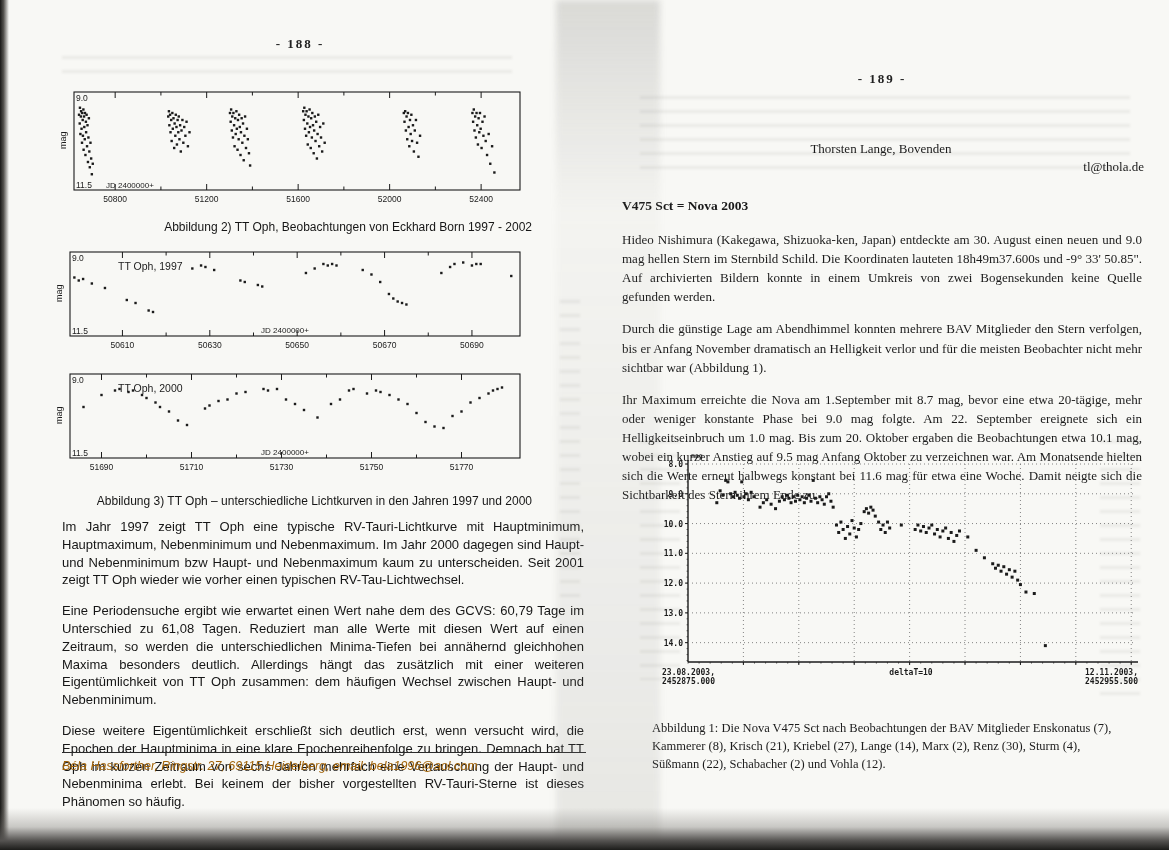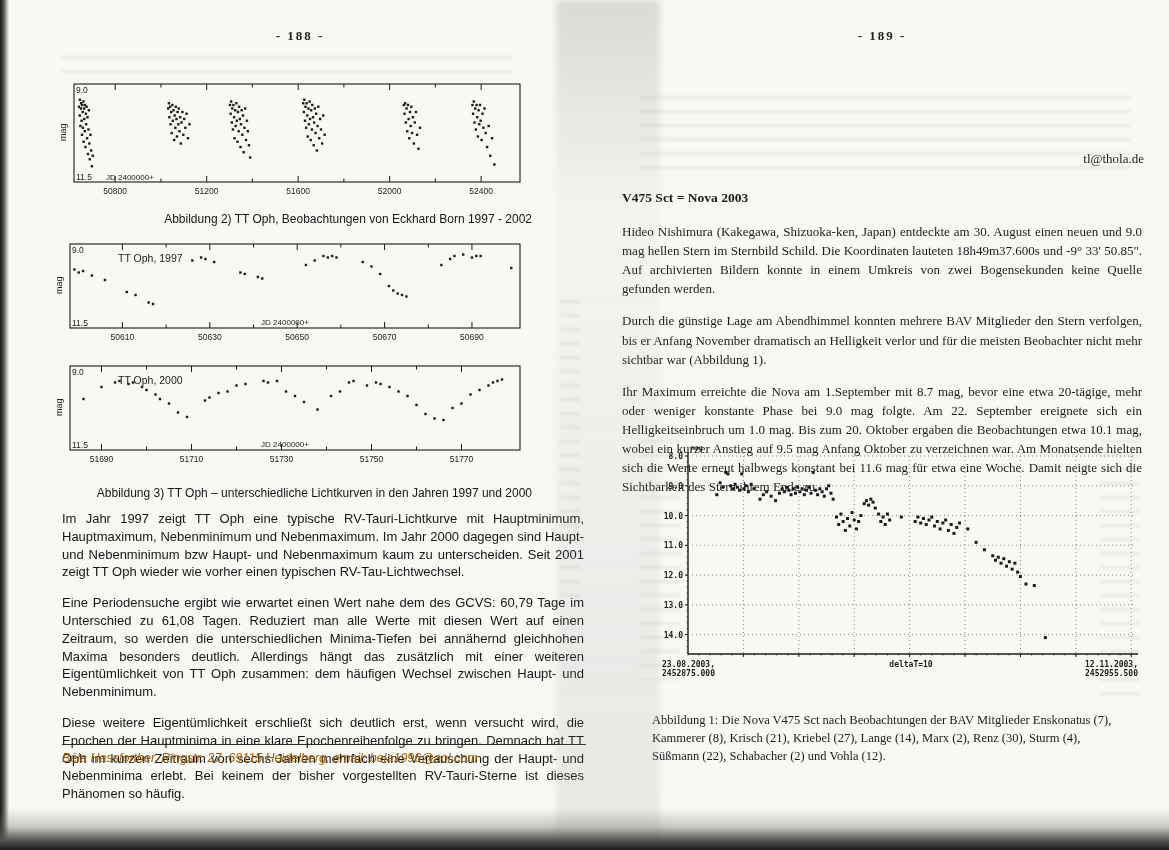--- a/index.html
+++ b/index.html
@@ -1,23 +1,23 @@
 <!DOCTYPE html>
 <html><head>
 <meta charset="utf-8">
 <style>
   html,body{margin:0;padding:0;background:#9a9a97;}
   #scan{position:relative;width:1169px;height:850px;background:#f8f8f5;overflow:hidden;
         font-family:"Liberation Sans",sans-serif;color:#1a1a1a;}
-  .page{position:absolute;top:0;height:610px;}
+  .page{position:absolute;top:8px;height:610px;}
   #page-left{left:40px;width:545px;}
   #page-right{left:618px;width:526px;font-family:"Liberation Serif",serif;}
   .pagenum{position:absolute;top:28px;font-size:13px;letter-spacing:2px;font-weight:bold;color:#222;}
   #page-left .pagenum{left:200px;width:120px;text-align:center;font-family:"Liberation Serif",serif;}
-  #page-right .pagenum{left:204px;width:120px;text-align:center;}
+  #page-right .pagenum{left:204px;width:120px;text-align:center;margin-top:35px;}
   .chartbox{position:absolute;}
   .figcap{position:absolute;font-size:12px;color:#161616;text-align:right;}
   .bodytext{position:absolute;left:22px;width:522px;font-size:13px;line-height:1.37;
             text-align:justify;color:#161616;}
   .bodytext p{margin:0 0 13px 0;}
   #page-right .bodytext{left:4px;width:520px;font-size:13px;line-height:1.47;color:#1b1b1b;}
   .footer-line{position:absolute;top:744px;left:22px;width:524px;border-top:1.6px solid #2a2a2a;}
   .footer-text{position:absolute;top:751px;left:22px;width:524px;font-size:12.5px;color:#a16207;font-style:italic;}
   .title{position:absolute;top:76px;left:0;width:100%;text-align:center;font-weight:bold;
          font-size:17.5px;line-height:1.3;color:#141414;letter-spacing:.2px;}
@@ -408,20 +408,21 @@
       <p>Diese weitere Eigentümlichkeit erschließt sich deutlich erst, wenn versucht wird, die Epochen der Hauptminima in eine klare Epochenreihenfolge zu bringen. Demnach hat TT Oph im kurzen Zeitraum von sechs Jahren mehrfach eine Vertauschung der Haupt- und Nebenminima erlebt. Bei keinem der bisher vorgestellten RV-Tauri-Sterne ist dieses Phänomen so häufig.</p>
     </div>
 
     <div class="footer-line"></div>
     <div class="footer-text">Béla Hassforther,  Ringstr. 27,  69115 Heidelberg, email: bela1996@aol.com</div>
   </div>
 
   <div class="page" id="page-right">
     <div class="pagenum">- 189 -</div>
 
+    <div class="author">Thorsten Lange, Bovenden</div>
     <div class="email">tl@thola.de</div>
 
     <div class="secheading">V475 Sct = Nova 2003</div>
 
     <div class="bodytext" style="top:222px;">
       <p>Hideo Nishimura (Kakegawa, Shizuoka-ken, Japan) entdeckte am 30. August einen neuen und 9.0 mag hellen Stern im Sternbild Schild. Die Koordinaten lauteten 18h49m37.600s und -9° 33' 50.85". Auf archivierten Bildern konnte in einem Umkreis von zwei Bogensekunden keine Quelle gefunden werden.</p>
       <p>Durch die günstige Lage am Abendhimmel konnten mehrere BAV Mitglieder den Stern verfolgen, bis er Anfang November dramatisch an Helligkeit verlor und für die meisten Beobachter nicht mehr sichtbar war (Abbildung 1).</p>
       <p>Ihr Maximum erreichte die Nova am 1.September mit 8.7 mag, bevor eine etwa 20-tägige, mehr oder weniger konstante Phase bei 9.0 mag folgte. Am 22. September ereignete sich ein Helligkeitseinbruch um 1.0 mag. Bis zum 20. Oktober ergaben die Beobachtungen etwa 10.1 mag, wobei ein kurzer Anstieg auf 9.5 mag Anfang Oktober zu verzeichnen war. Am Monatsende hielten sich die Werte erneut halbwegs konstant bei 11.6 mag für etwa eine Woche. Damit neigte sich die Sichtbarkeit des Stern ihrem Ende zu.</p>
     </div>
 

